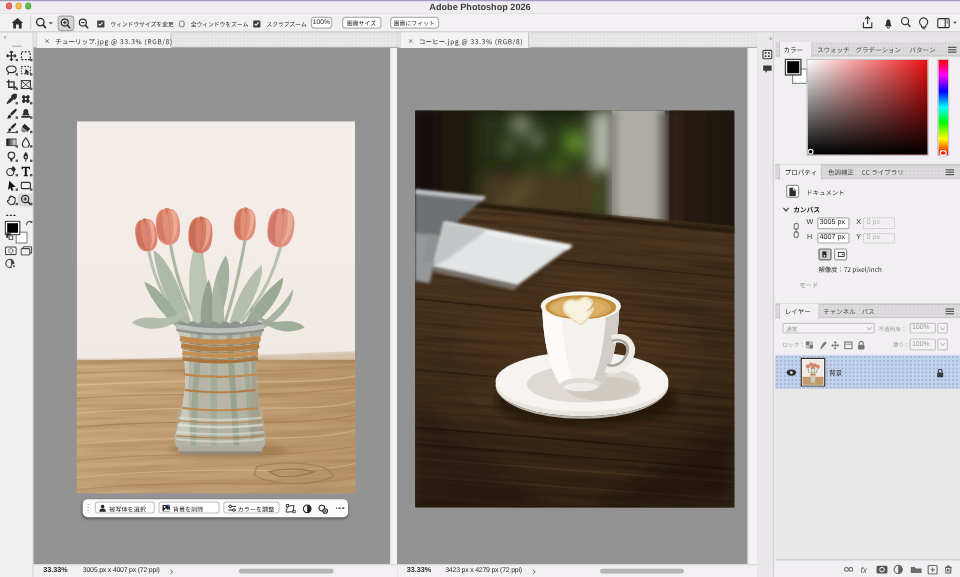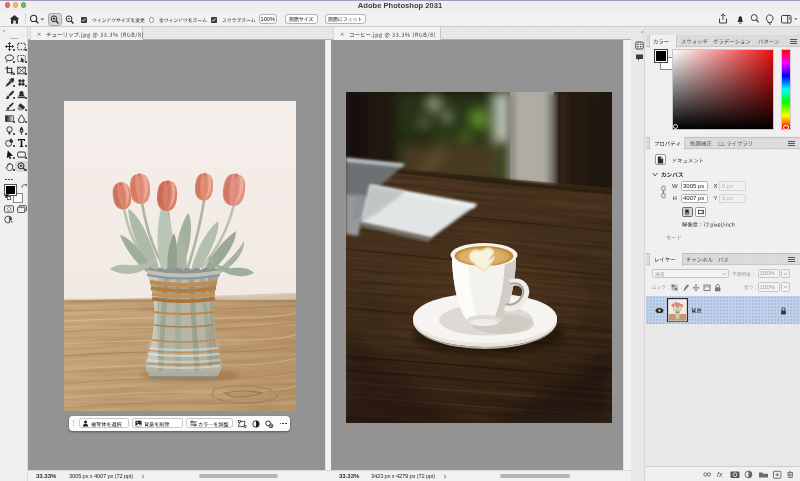--- a/index.html
+++ b/index.html
@@ -2,21 +2,21 @@
 <html><head><meta charset="utf-8"><style>
 *{margin:0;padding:0;box-sizing:border-box}
 html,body{width:800px;height:481px;overflow:hidden;font-family:"Liberation Sans",sans-serif;-webkit-font-smoothing:antialiased}
 body{position:relative;background:#949394}
 .abs{position:absolute}
 </style></head><body>
 <div style="position:absolute;left:0;top:0;width:800px;height:11px;background:#efedef;border-top:1px solid #a398bd"></div>
 <div style="position:absolute;left:4.6px;top:2.4px;width:5.8px;height:5.8px;border-radius:50%;background:#ed6a5f;border:.5px solid #d95750"></div>
 <div style="position:absolute;left:12.6px;top:2.4px;width:5.8px;height:5.8px;border-radius:50%;background:#f5bd4e;border:.5px solid #dfa63c"></div>
 <div style="position:absolute;left:20.6px;top:2.4px;width:5.8px;height:5.8px;border-radius:50%;background:#61c455;border:.5px solid #52a744"></div>
-<div class="abs" style="left:0;top:1px;width:800px;text-align:center;font-size:7.6px;font-weight:700;color:#3f3f3f;letter-spacing:0">Adobe Photoshop 2031</div>
+<div class="abs" style="left:0;top:1px;width:800px;text-align:center;font-size:7.6px;font-weight:700;color:#3f3f3f;letter-spacing:0">Adobe Photoshop 2026</div>
 <div style="position:absolute;left:0;top:11px;width:800px;height:16px;background:#f2f0f2;border-bottom:1px solid #cfcdcf"></div>
 <svg class="abs" style="left:9px;top:13.5px" width="11" height="11" viewBox="0 0 11 11">
     <path d="M5.5 1 L10.3 5.1 L9 5.1 L9 9.8 L6.7 9.8 L6.7 6.5 L4.3 6.5 L4.3 9.8 L2 9.8 L2 5.1 L0.7 5.1 Z" fill="#2d2d2d"></path>
   </svg>
 <div style="position:absolute;left:25px;top:13px;width:1px;height:11px;background:#d4d2d4"></div>
 <svg class="abs" style="left:29px;top:13.5px" width="16" height="11" viewBox="0 0 16 11">
     <circle cx="4.6" cy="4.4" r="3.1" fill="none" stroke="#2d2d2d" stroke-width="1.1"></circle>
     <line x1="6.9" y1="6.7" x2="9.3" y2="9.4" stroke="#2d2d2d" stroke-width="1.4"></line>
     <path d="M11.5 4.5 L13.3 6.5 L15.1 4.5 Z" fill="#555"></path>
   </svg>

